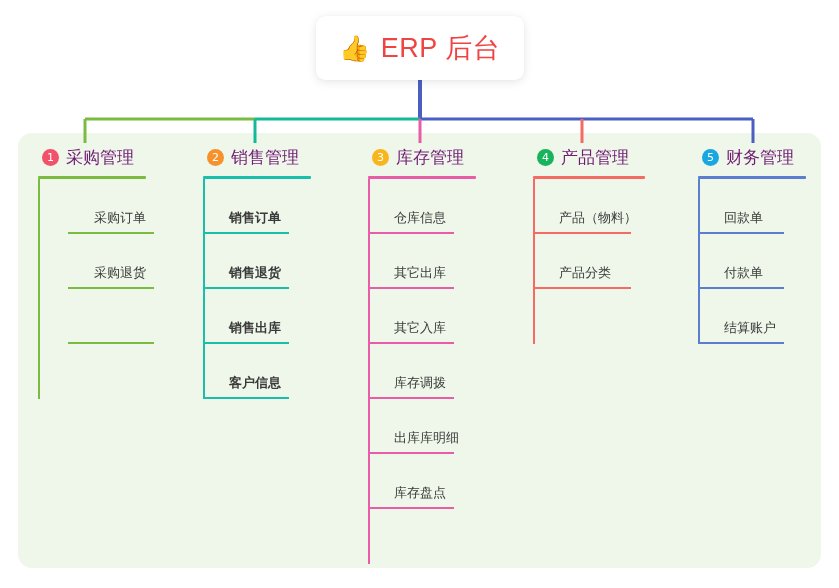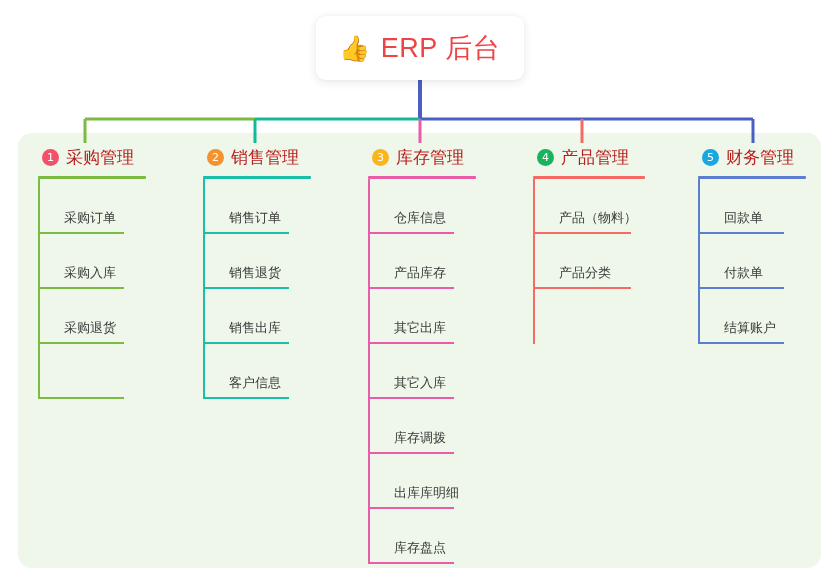--- a/index.html
+++ b/index.html
@@ -44,21 +44,21 @@
 
   
   .col{position:absolute;top:144px;z-index:4;}
   .col-head{display:flex;align-items:center;gap:7px;height:26px;padding-left:4px;}
   .badge{
     width:17px;height:17px;border-radius:50%;
     color:#ffffff;font-size:11px;line-height:17px;
     text-align:center;display:block;flex:none;
     font-family:"DejaVu Sans",sans-serif;
   }
-  .col-title{font-size:17px;color:#b91c1c;white-space:nowrap;}
+  .col-title{font-size:17px;color:#701a75;white-space:nowrap;}
   .head-rule{height:3px;border-radius:1px;margin-top:6px;}
 
   .leaves{position:relative;margin-top:0;}
   .spine{position:absolute;left:0;top:0;width:2px;}
   .leaf{
     position:relative;
     height:55px;
     box-sizing:border-box;
     display:flex;align-items:flex-end;
   }
@@ -96,46 +96,42 @@
     </div>
   </div>
 
   <div id="columns">
       <div class="col" style="left: 38px; width: 150px;">
         <div class="col-head">
           <span class="badge" style="background: rgb(242, 81, 106);">1</span>
           <span class="col-title">采购管理</span>
         </div>
         <div class="head-rule" style="width: 108px; background: rgb(124, 187, 66);"></div>
-        <div class="leaves" style="height: 220px;">
+        <div class="leaves" style="height: 220px; padding-left: 30px;">
           <div class="spine" style="height: 220px; background: rgb(124, 187, 66);"></div>
           <div class="leaf">
             <span class="leaf-label">采购订单</span>
             <div class="leaf-rule" style="width: 86px; background: rgb(124, 187, 66);"></div>
           </div>
           <div class="leaf">
-            <span class="leaf-label">采购入库</span>
-            <div class="leaf-rule" style="width: 86px; background: rgb(124, 187, 66);"></div>
-          </div>
-          <div class="leaf">
             <span class="leaf-label">采购退货</span>
             <div class="leaf-rule" style="width: 86px; background: rgb(124, 187, 66);"></div>
           </div>
           <div class="leaf">
             <div class="leaf-rule" style="width: 86px; background: rgb(124, 187, 66);"></div>
           </div>
         </div>
       </div>
       <div class="col" style="left: 203px; width: 150px;">
         <div class="col-head">
           <span class="badge" style="background: rgb(245, 146, 45);">2</span>
           <span class="col-title">销售管理</span>
         </div>
         <div class="head-rule" style="width: 108px; background: rgb(25, 191, 168);"></div>
-        <div class="leaves" style="height: 220px;">
+        <div class="leaves" style="height: 220px; font-weight: bold;">
           <div class="spine" style="height: 220px; background: rgb(25, 191, 168);"></div>
           <div class="leaf">
             <span class="leaf-label">销售订单</span>
             <div class="leaf-rule" style="width: 86px; background: rgb(25, 191, 168);"></div>
           </div>
           <div class="leaf">
             <span class="leaf-label">销售退货</span>
             <div class="leaf-rule" style="width: 86px; background: rgb(25, 191, 168);"></div>
           </div>
           <div class="leaf">
@@ -154,24 +150,20 @@
           <span class="col-title">库存管理</span>
         </div>
         <div class="head-rule" style="width: 108px; background: rgb(232, 92, 168);"></div>
         <div class="leaves" style="height: 385px;">
           <div class="spine" style="height: 385px; background: rgb(232, 92, 168);"></div>
           <div class="leaf">
             <span class="leaf-label">仓库信息</span>
             <div class="leaf-rule" style="width: 86px; background: rgb(232, 92, 168);"></div>
           </div>
           <div class="leaf">
-            <span class="leaf-label">产品库存</span>
-            <div class="leaf-rule" style="width: 86px; background: rgb(232, 92, 168);"></div>
-          </div>
-          <div class="leaf">
             <span class="leaf-label">其它出库</span>
             <div class="leaf-rule" style="width: 86px; background: rgb(232, 92, 168);"></div>
           </div>
           <div class="leaf">
             <span class="leaf-label">其它入库</span>
             <div class="leaf-rule" style="width: 86px; background: rgb(232, 92, 168);"></div>
           </div>
           <div class="leaf">
             <span class="leaf-label">库存调拨</span>
             <div class="leaf-rule" style="width: 86px; background: rgb(232, 92, 168);"></div>

